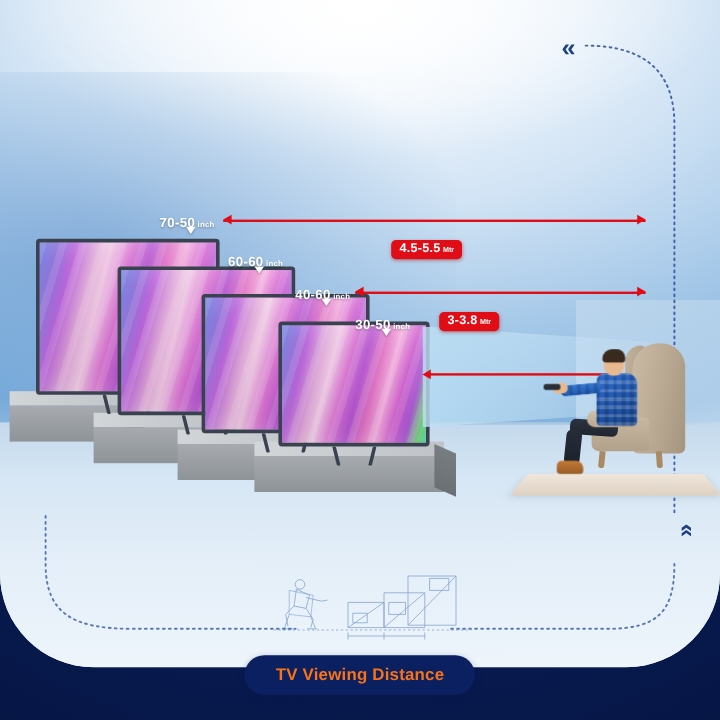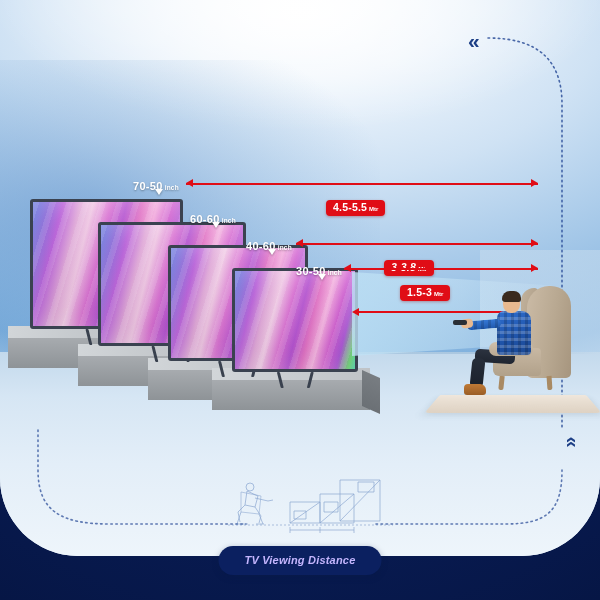--- a/index.html
+++ b/index.html
@@ -305,28 +305,27 @@
     position:absolute; left:228px; top:478px; width:165px; height:58px;
     opacity:.55;
   }
 
   
   .pill{
     position:absolute;
     left:50%; transform:translateX(-50%);
     top:546px;
     background:#0b2060;
-    color:#c4b5fd;
-    font-size:11px; font-weight:bold;
+    color:#f97316;
+    font-size:14px; font-weight:bold;
     padding:8px 26px 9px 26px;
     border-radius:20px;
     white-space:nowrap;
     letter-spacing:.2px;
     box-shadow:0 2px 6px rgba(10,25,70,.35);
-    font-style:italic;
   }
 </style>
 </head>
 <body>
 
 <div id="infographic">
 
   <div class="navy-backdrop"></div>
 
   <div class="panel">
@@ -424,35 +423,26 @@
         <span class="num">4.5-5.5</span>
         <span class="unit">Mtr</span>
       </div>
     </div>
 
 
     <div class="mrow" style="left:296px; top:236px; width:242px;">
       <div class="head-left"></div>
       <div class="line" style="width:242px;"></div>
       <div class="head-right" style="left:235px;"></div>
-      <div class="badge" style="left:88px;font-style:italic;">
+      <div class="badge" style="left:70px;">
         <span class="num">3-3.8</span>
         <span class="unit">Mtr</span>
       </div>
     </div>
 
-    <div class="mrow" style="left:344px; top:261px; width:194px;">
-      <div class="head-left"></div>
-      <div class="line" style="width:194px;"></div>
-      <div class="head-right" style="left:187px;"></div>
-      <div class="badge" style="left:56px;">
-        <span class="num">1.5-3</span>
-        <span class="unit">Mtr</span>
-      </div>
-    </div>
 
     <div style="position:absolute;left:358px;top:311px;width:150px;height:2px;background:#e00d16;"></div>
     <div style="position:absolute;left:352px;top:307.5px;width:0;height:0;border-top:4px solid transparent;border-bottom:4px solid transparent;border-right:7px solid #e00d16;"></div>
 
     <div class="scene-right">
       <div class="rug"></div>
       <div class="chair-wing"></div>
       <div class="chair-back"></div>
       <div class="chair-leg l1"></div>
       <div class="chair-leg l2"></div>

